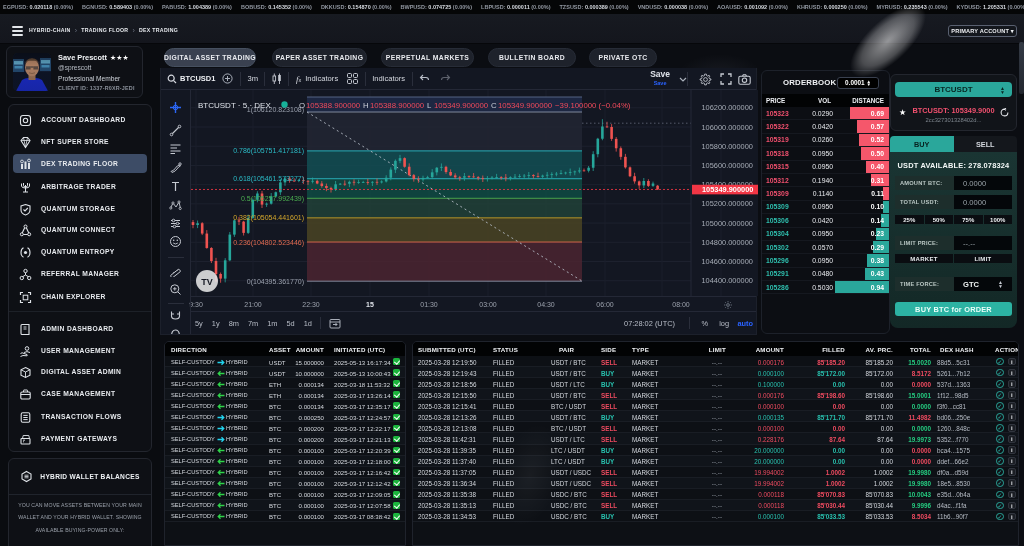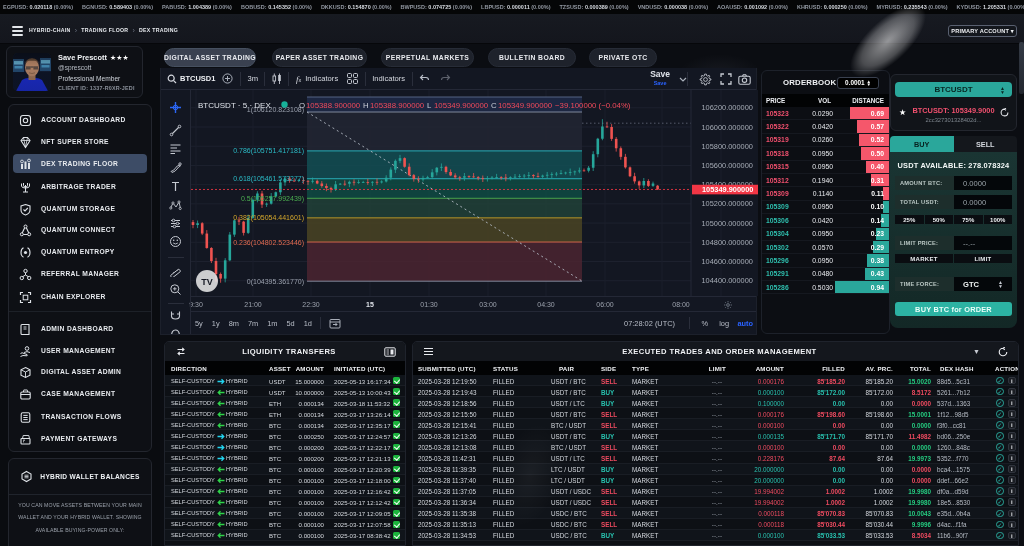--- a/index.html
+++ b/index.html
@@ -855,31 +855,20 @@
       <div>MARKET</div>
       <div>LIMIT</div>
     </div>
 <div class="frow" style="top:203px">
       <div class="lb">TIME FORCE:</div>
       <div class="in" style="color:#eef2f1;font-weight:bold">GTC<span style="position:absolute;right:9px;font-size:5px;line-height:4px;color:#c6cad2">▲<br>▼</span></div>
     </div>
 <div id="buyBtn">BUY BTC for ORDER</div>
 </div>
 <div class="tbl" id="lt">
-<div class="hd">
-<svg width="12" height="9" viewBox="0 0 12 9" style="margin-left:10px">
-        <path d="M2.5 2.5 L9 2.5 M7.2 0.8 L9 2.5 L7.2 4.2 M9.5 6.5 L3 6.5 M4.8 4.8 L3 6.5 L4.8 8.2" fill="none" stroke="#e8eaee" stroke-width="1.1"></path>
-      </svg>
-<span class="t">LIQUIDITY TRANSFERS</span>
-<svg width="12" height="10" viewBox="0 0 12 10" style="position:absolute;right:9px">
-        <rect x="0.8" y="0.8" width="10.4" height="8.4" rx="1" fill="none" stroke="#e8eaee" stroke-width="1"></rect>
-        <rect x="6.5" y="2.5" width="3" height="5" fill="#e8eaee"></rect>
-        <path d="M2.5 3 L5 3 M2.5 5 L5 5 M2.5 7 L5 7" stroke="#e8eaee" stroke-width="0.8"></path>
-      </svg>
-</div>
 <div class="cols">
       <span style="left:6px">DIRECTION</span>
       <span style="left:104px">ASSET</span>
       <span style="right:81px">AMOUNT</span>
       <span style="left:169px">INITIATED (UTC)</span>
     </div>
 <div class="trow" style="font-size:6.1px">
       <span style="left:6px;font-size:5.7px">SELF-CUSTODY</span>
       <svg width="8" height="7" viewBox="0 0 8 7" style="position:absolute;left:52px;top:2.5px">
         <path d="M0.5 3.5 L6.5 3.5 M4.5 1.2 L6.8 3.5 L4.5 5.8" fill="none" stroke="#22d3ee" stroke-width="1.3"></path>
@@ -1039,30 +1028,20 @@
         <path d="M7.5 3.5 L1.5 3.5 M3.5 1.2 L1.2 3.5 L3.5 5.8" fill="none" stroke="#2fd24a" stroke-width="1.3"></path>
       </svg>
       <span style="left:61px;font-size:5.7px">HYBRID</span>
       <span style="left:104px">BTC</span>
       <span style="right:81px">0.000100</span>
       <span style="left:169px">2025-03-17 08:38:42</span>
       <div class="chk" style="right:5px"></div>
     </div>
 </div>
 <div class="tbl" id="rt">
-<div class="hd">
-<svg width="11" height="9" viewBox="0 0 11 9" style="margin-left:10px">
-        <path d="M1 1.5 L10 1.5 M1 4.5 L10 4.5 M1 7.5 L10 7.5" stroke="#e8eaee" stroke-width="1.2"></path>
-      </svg>
-<span class="t">EXECUTED TRADES AND ORDER MANAGEMENT</span>
-<span style="position:absolute;right:38px;color:#c6cad2;font-size:7px">▼</span>
-<svg width="10" height="10" viewBox="0 0 12 12" style="position:absolute;right:10px">
-        <path d="M10.5 6 A4.5 4.5 0 1 1 6 1.5 M6 1.5 L8.2 0.2 M6 1.5 L8.2 3.2" fill="none" stroke="#e8eaee" stroke-width="1.4"></path>
-      </svg>
-</div>
 <div class="cols">
       <span style="left:5px">SUBMITTED (UTC)</span>
       <span style="left:80px">STATUS</span>
       <span style="left:146px">PAIR</span>
       <span style="left:188px">SIDE</span>
       <span style="left:219px">TYPE</span>
       <span style="right:292px">LIMIT</span>
       <span style="right:234px">AMOUNT</span>
       <span style="right:173px">FILLED</span>
       <span style="right:125px">AV. PRC.</span>

